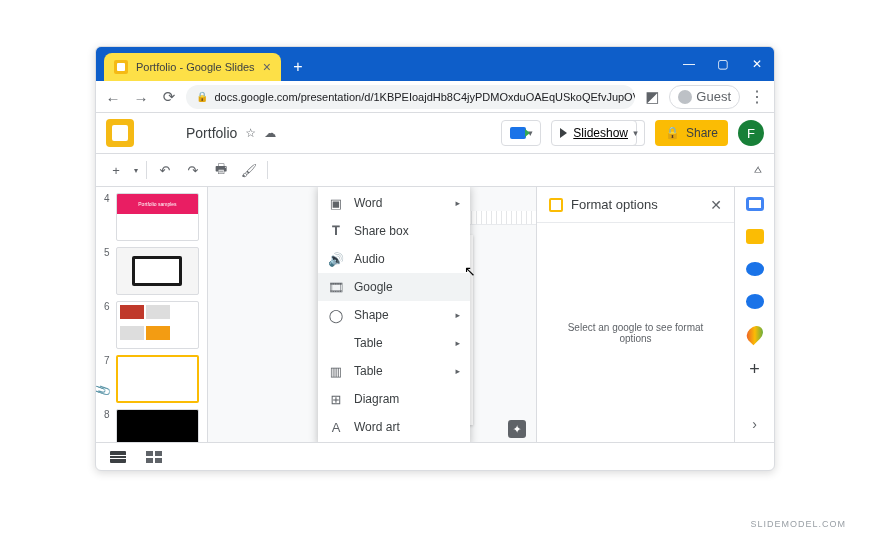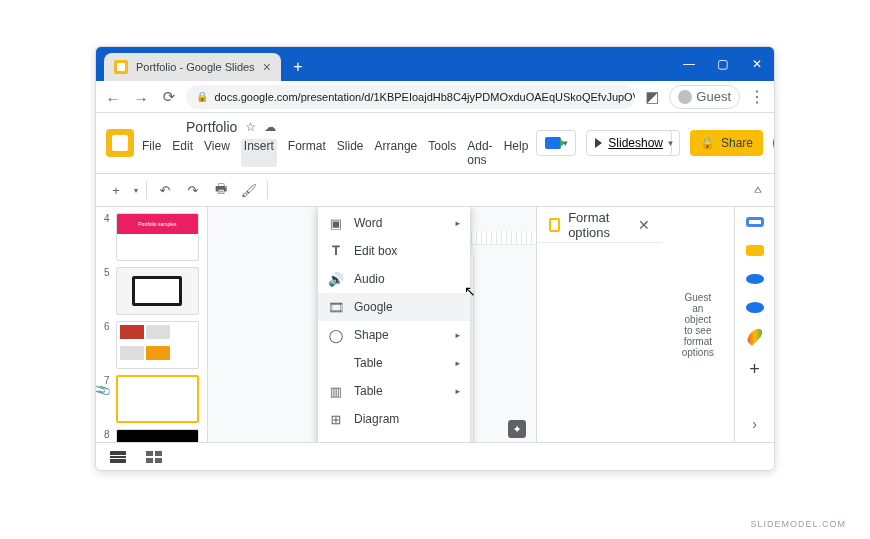--- a/index.html
+++ b/index.html
@@ -1,20 +1,20 @@
 <!DOCTYPE html>
 <html><head>
 <meta charset="utf-8">
 <style>
 * { box-sizing: border-box; margin: 0; padding: 0; font-family: Arial, "Segoe UI", sans-serif; }
 body { background: #fff; width: 870px; height: 539px; position: relative; overflow: hidden; }
 .window { position: absolute; left: 95px; top: 46px; width: 680px; height: 425px; border: 1px solid #dadce0; border-radius: 6px; box-shadow: 0 2px 8px rgba(0,0,0,.15); overflow: hidden; background: #fff; display: flex; flex-direction: column; }
 
 .titlebar { height: 34px; background: #0e5ec9; display: flex; align-items: flex-end; color: #fff; position: relative; }
-.tab { background: #e5e5e5; color: #3c4043; height: 28px; margin-left: 8px; border-radius: 8px 8px 0 0; display: flex; align-items: center; padding: 0 10px; font-size: 11px; gap: 8px; min-width: 170px; position: relative; }
+.tab { background: #fde047; color: #3c4043; height: 28px; margin-left: 8px; border-radius: 8px 8px 0 0; display: flex; align-items: center; padding: 0 10px; font-size: 11px; gap: 8px; min-width: 170px; position: relative; }
 .tab .favicon { width: 14px; height: 14px; background: #f5ba15; border-radius: 2px; position: relative; flex-shrink: 0; }
 .tab .favicon::after { content: ""; position: absolute; inset: 3px; background: #fff; border-radius: 1px; }
 .tab .close { color: #5f6368; font-size: 14px; margin-left: auto; }
 .newtab { width: 22px; height: 22px; margin-left: 6px; margin-bottom: 3px; display: flex; align-items: center; justify-content: center; color: #fff; font-size: 16px; border-radius: 4px; }
 .winbtns { position: absolute; right: 0; top: 0; height: 100%; display: flex; }
 .winbtn { width: 34px; display: flex; align-items: center; justify-content: center; color: #fff; font-size: 12px; }
 
 .addrbar { height: 32px; background: #fff; border-bottom: 1px solid #dadce0; display: flex; align-items: center; padding: 0 6px; gap: 6px; color: #5f6368; }
 .navicon { width: 22px; height: 22px; display: flex; align-items: center; justify-content: center; font-size: 15px; border-radius: 50%; }
 .url { flex: 1; background: #f1f3f4; border-radius: 14px; height: 24px; display: flex; align-items: center; padding: 0 10px; font-size: 11px; gap: 6px; color: #202124; overflow: hidden; white-space: nowrap; }
@@ -73,21 +73,21 @@
 .canvas-scroll { position: absolute; left: 140px; top: 4px; bottom: 4px; width: 5px; background: #dadce0; border-radius: 3px; }
 .speaker-tag { position: absolute; bottom: 4px; right: 10px; width: 18px; height: 18px; background: #5f6368; border-radius: 3px; display: flex; align-items: center; justify-content: center; color: #fff; font-size: 11px; }
 
 .dropdown { position: absolute; left: 110px; top: -2px; width: 152px; background: #fff; box-shadow: 0 2px 10px rgba(0,0,0,.25); border-radius: 0 0 4px 4px; z-index: 50; padding: 4px 0; font-size: 12px; color: #3c4043; }
 .dd-item { display: flex; align-items: center; height: 28px; padding: 0 10px; gap: 10px; position: relative; }
 .dd-item.hover { background: #f1f3f4; }
 .dd-ico { width: 16px; text-align: center; color: #5f6368; font-size: 13px; }
 .dd-arrow { position: absolute; right: 10px; font-size: 9px; color: #5f6368; }
 .cursor { position: absolute; left: 256px; top: 76px; font-size: 14px; color: #000; z-index: 60; pointer-events: none; }
 
-.fmt-panel { width: 198px; border-left: 1px solid #dadce0; display: flex; flex-direction: row; }
+.fmt-panel { width: 198px; border-left: 1px solid #dadce0; display: flex; flex-direction: column; }
 .fmt-head { height: 36px; display: flex; align-items: center; padding: 0 12px; gap: 8px; font-size: 13px; color: #3c4043; border-bottom: 1px solid #e8eaed; }
 .fmt-ico { width: 14px; height: 14px; border: 2px solid #fbbc04; border-radius: 2px; }
 .fmt-close { margin-left: auto; font-size: 14px; color: #5f6368; }
 .fmt-body { flex: 1; display: flex; align-items: center; justify-content: center; font-size: 10px; color: #5f6368; padding: 20px; text-align: center; }
 
 .siderail { width: 40px; border-left: 1px solid #dadce0; display: flex; flex-direction: column; align-items: center; padding-top: 10px; gap: 18px; }
 .rail-ico { width: 18px; height: 18px; border-radius: 3px; }
 .rail-cal { background: #4285f4; position: relative; }
 .rail-cal::after { content: ""; position: absolute; inset: 3px; background: #fff; }
 .rail-keep { background: #fbbc04; }
@@ -144,32 +144,20 @@
   </div>
 
   <div class="apphead">
     <div class="logo"></div>
     <div class="titles">
       <div class="doctitle-row">
         <span>Portfolio</span>
         <span class="star">☆</span>
         <span class="cloud">☁</span>
       </div>
-      <div class="menubar">
-        <span class="mi">File</span>
-        <span class="mi">Edit</span>
-        <span class="mi">View</span>
-        <span class="mi open">Insert</span>
-        <span class="mi">Format</span>
-        <span class="mi">Slide</span>
-        <span class="mi">Arrange</span>
-        <span class="mi">Tools</span>
-        <span class="mi">Add-ons</span>
-        <span class="mi">Help</span>
-      </div>
     </div>
     <div class="headright">
       <div class="meet">
         <span class="cam"></span>
         <span class="car">▾</span>
       </div>
       <div style="display:flex;">
         <div class="slideshow">
           <span class="tri"></span>
           <span>Slideshow</span>
@@ -243,21 +231,21 @@
       <div class="speaker-tag">✦</div>
 
       <div class="dropdown">
         <div class="dd-item">
             <span class="dd-ico">▣</span>
             <span>Word</span>
             <span class="dd-arrow">▸</span>
           </div>
         <div class="dd-item">
             <span class="dd-ico">𝐓</span>
-            <span>Edit box</span>
+            <span>Share box</span>
           </div>
         <div class="dd-item">
             <span class="dd-ico">🔊</span>
             <span>Audio</span>
           </div>
         <div class="dd-item hover">
             <span class="dd-ico">🎞</span>
             <span>Google</span>
           </div>
         <div class="dd-item">
@@ -288,21 +276,21 @@
       <div class="cursor">↖</div>
     </div>
 
     <div class="fmt-panel">
       <div class="fmt-head">
         <span class="fmt-ico"></span>
         <span>Format options</span>
         <span class="fmt-close">✕</span>
       </div>
       <div class="fmt-body">
-        <span>Guest an object to see format options</span>
+        <span>Select an google to see format options</span>
       </div>
     </div>
 
     <div class="siderail">
       <div class="rail-ico rail-cal"></div>
       <div class="rail-ico rail-keep"></div>
       <div class="rail-ico rail-tasks"></div>
       <div class="rail-ico rail-contacts"></div>
       <div class="rail-ico rail-maps"></div>
       <div class="rail-plus">+</div>

